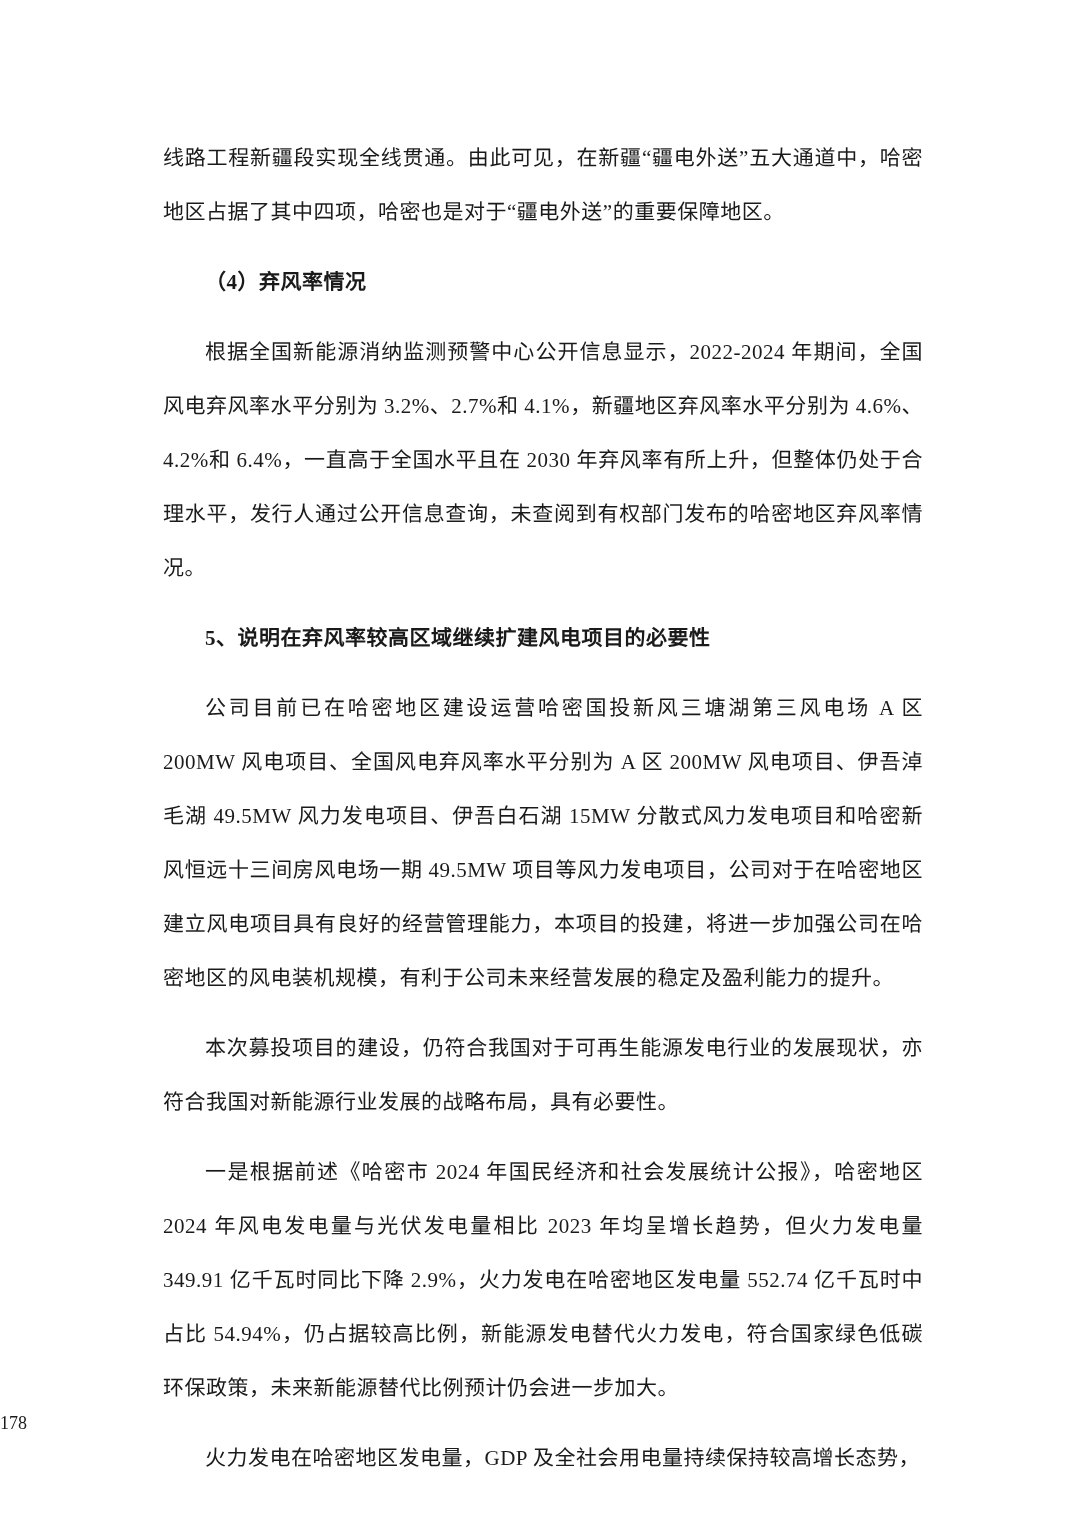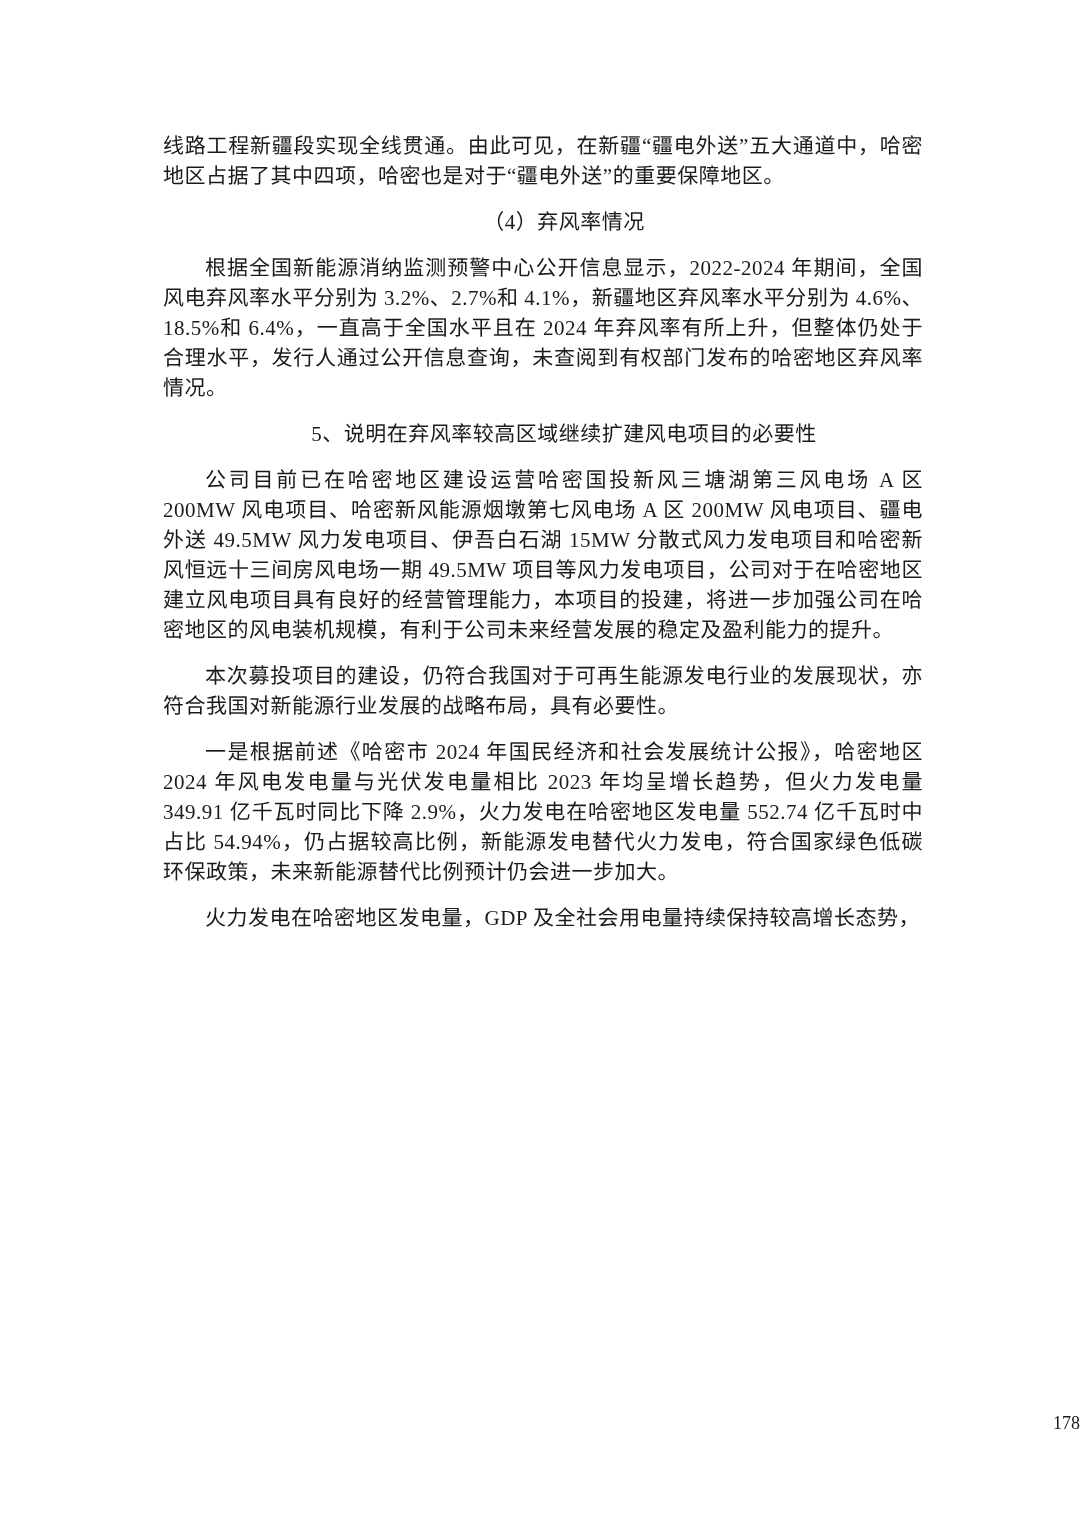--- a/index.html
+++ b/index.html
@@ -18,62 +18,62 @@
   }
   .content {
     position: absolute;
     left: 163px;
     top: 131px;
     width: 760px;
   }
   .block {
     margin: 0 0 16px 0;
     font-size: 21px;
-    line-height: 30px;
+    line-height: 54px;
     text-align: justify;
     text-justify: inter-character;
     letter-spacing: 0.5px;
   }
   .para {
     text-indent: 2em;
   }
   .para.no-indent {
     text-indent: 0;
   }
   .heading {
-    font-weight: normal;
+    font-weight: bold;
     text-indent: 2em;
-    text-align: center;
+    text-align: left;
   }
   .page-footer {
     position: absolute;
     left: 0;
     top: 1412px;
     width: 100%;
-    text-align: right;
+    text-align: left;
     font-size: 18px;
     line-height: 22px;
     color: #1a1a1a;
   }
 </style>
 </head>
 <body>
 
 <div class="page">
   <div class="content">
 
     <p class="block para no-indent">线路工程新疆段实现全线贯通。由此可见，在新疆“疆电外送”五大通道中，哈密地区占据了其中四项，哈密也是对于“疆电外送”的重要保障地区。</p>
 
     <p class="block heading">（4）弃风率情况</p>
 
-    <p class="block para">根据全国新能源消纳监测预警中心公开信息显示，2022-2024 年期间，全国风电弃风率水平分别为 3.2%、2.7%和 4.1%，新疆地区弃风率水平分别为 4.6%、18.5%和 6.4%，一直高于全国水平且在 2024 年弃风率有所上升，但整体仍处于合理水平，发行人通过公开信息查询，未查阅到有权部门发布的哈密地区弃风率情况。</p>
+    <p class="block para">根据全国新能源消纳监测预警中心公开信息显示，2022-2024 年期间，全国风电弃风率水平分别为 3.2%、2.7%和 4.1%，新疆地区弃风率水平分别为 4.6%、4.2%和 6.4%，一直高于全国水平且在 2030 年弃风率有所上升，但整体仍处于合理水平，发行人通过公开信息查询，未查阅到有权部门发布的哈密地区弃风率情况。</p>
 
     <p class="block heading">5、说明在弃风率较高区域继续扩建风电项目的必要性</p>
 
-    <p class="block para">公司目前已在哈密地区建设运营哈密国投新风三塘湖第三风电场 A 区 200MW 风电项目、哈密新风能源烟墩第七风电场 A 区 200MW 风电项目、疆电外送 49.5MW 风力发电项目、伊吾白石湖 15MW 分散式风力发电项目和哈密新风恒远十三间房风电场一期 49.5MW 项目等风力发电项目，公司对于在哈密地区建立风电项目具有良好的经营管理能力，本项目的投建，将进一步加强公司在哈密地区的风电装机规模，有利于公司未来经营发展的稳定及盈利能力的提升。</p>
+    <p class="block para">公司目前已在哈密地区建设运营哈密国投新风三塘湖第三风电场 A 区 200MW 风电项目、全国风电弃风率水平分别为 A 区 200MW 风电项目、伊吾淖毛湖 49.5MW 风力发电项目、伊吾白石湖 15MW 分散式风力发电项目和哈密新风恒远十三间房风电场一期 49.5MW 项目等风力发电项目，公司对于在哈密地区建立风电项目具有良好的经营管理能力，本项目的投建，将进一步加强公司在哈密地区的风电装机规模，有利于公司未来经营发展的稳定及盈利能力的提升。</p>
 
     <p class="block para">本次募投项目的建设，仍符合我国对于可再生能源发电行业的发展现状，亦符合我国对新能源行业发展的战略布局，具有必要性。</p>
 
 
     <p class="block para">一是根据前述《哈密市 2024 年国民经济和社会发展统计公报》，哈密地区 2024 年风电发电量与光伏发电量相比 2023 年均呈增长趋势，但火力发电量 349.91 亿千瓦时同比下降 2.9%，火力发电在哈密地区发电量 552.74 亿千瓦时中占比 54.94%，仍占据较高比例，新能源发电替代火力发电，符合国家绿色低碳环保政策，未来新能源替代比例预计仍会进一步加大。</p>
 
     <p class="block para">火力发电在哈密地区发电量，GDP 及全社会用电量持续保持较高增长态势，</p>
 
   </div>
 

